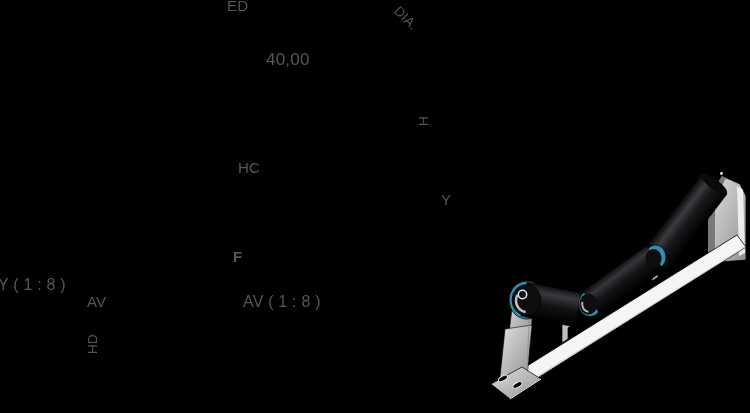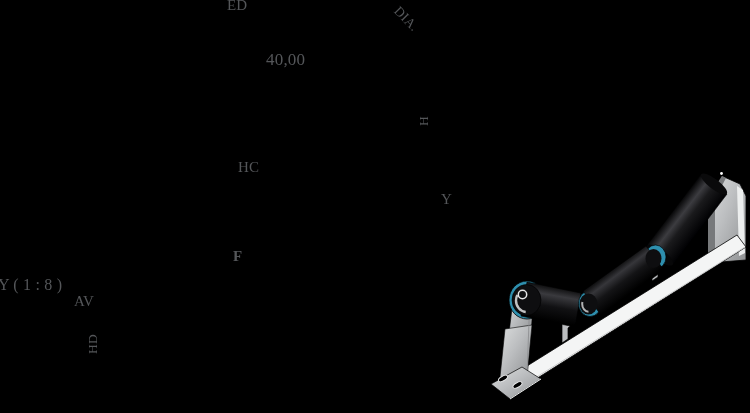--- a/index.html
+++ b/index.html
@@ -1,51 +1,52 @@
 <!DOCTYPE html>
 <html style="--label-color: #545659;"><head>
 <meta charset="utf-8">
 <style>
   html,body{margin:0;padding:0;background:#000;}
   #sheet{
     position:relative;width:750px;height:413px;background:#000;
     overflow:hidden;
-    font-family:Liberation Serif, serif;
+    font-family:Liberation Sans, sans-serif;
   }
   .lbl{
     position:absolute;color:var(--label-color,#545659);
     font-size:15px;line-height:1.05;white-space:pre;letter-spacing:.2px;
   }
   #lbl-ed{left:227px;top:-2px;}
   #lbl-dim20{left:266px;top:51px;font-size:17px;}
   #lbl-dia{left:401px;top:4px;font-size:13.5px;transform:rotate(45deg);transform-origin:0 0;}
   #lbl-h{left:424px;top:121px;font-size:13.5px;transform:translate(-50%,-50%) rotate(-90deg);}
   #lbl-hc{left:238px;top:160px;}
   #lbl-y{left:441px;top:192px;}
   #lbl-f{left:233px;top:249px;font-weight:700;}
   #lbl-viewy{left:-2px;top:277px;font-size:16px;}
-  #lbl-av{left:74px;top:294px;}
+  #lbl-av{left:87px;top:294px;}
   #lbl-viewav{left:243px;top:294px;font-size:16px;}
   #lbl-hd{left:93px;top:344px;font-size:13.5px;transform:translate(-50%,-50%) rotate(-90deg);}
   #model3d{position:absolute;left:480px;top:165px;width:270px;height:245px;}
 </style>
 </head>
 <body>
 
 <div id="sheet" style="background: rgb(0, 0, 0);">
 
   <div class="lbl" id="lbl-ed">ED</div>
   <div class="lbl" id="lbl-dim20">40,00</div>
   <div class="lbl" id="lbl-dia">DIA.</div>
   <div class="lbl" id="lbl-h">H</div>
   <div class="lbl" id="lbl-hc">HC</div>
   <div class="lbl" id="lbl-y">Y</div>
   <div class="lbl" id="lbl-f">F</div>
   <div class="lbl" id="lbl-viewy">Y ( 1 : 8 )</div>
   <div class="lbl" id="lbl-av">AV</div>
+  <div class="lbl" id="lbl-viewav">AV ( 1 : 8 )</div>
   <div class="lbl" id="lbl-hd">HD</div>
 
   <svg id="model3d" viewBox="480 165 270 245">
     <defs>
       <linearGradient id="gRollerR" gradientUnits="userSpaceOnUse" x1="647" y1="245" x2="673" y2="265">
         <stop offset="0" stop-color="#060607"></stop>
           <stop offset="0.28" stop-color="#3c3c40"></stop>
         <stop offset="0.52" stop-color="#1a1a1c"></stop>
           <stop offset="1" stop-color="#000002"></stop>
       </linearGradient>

